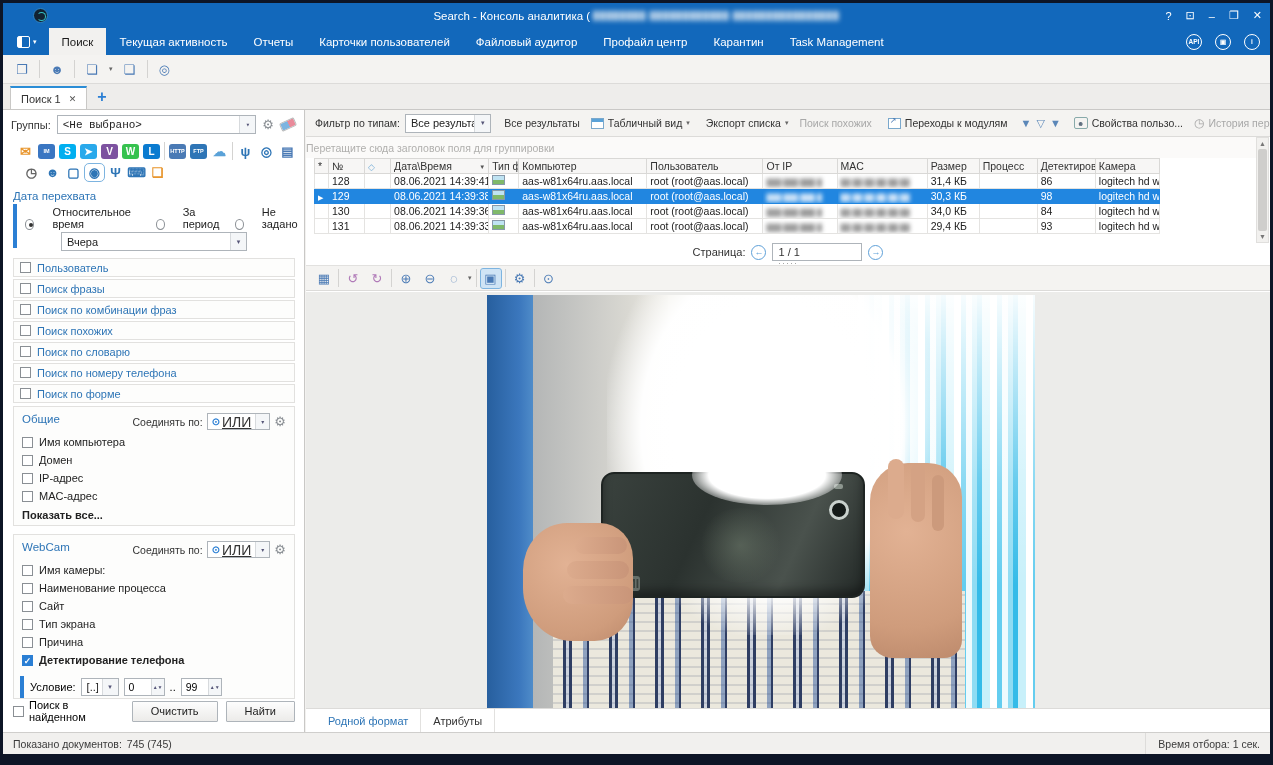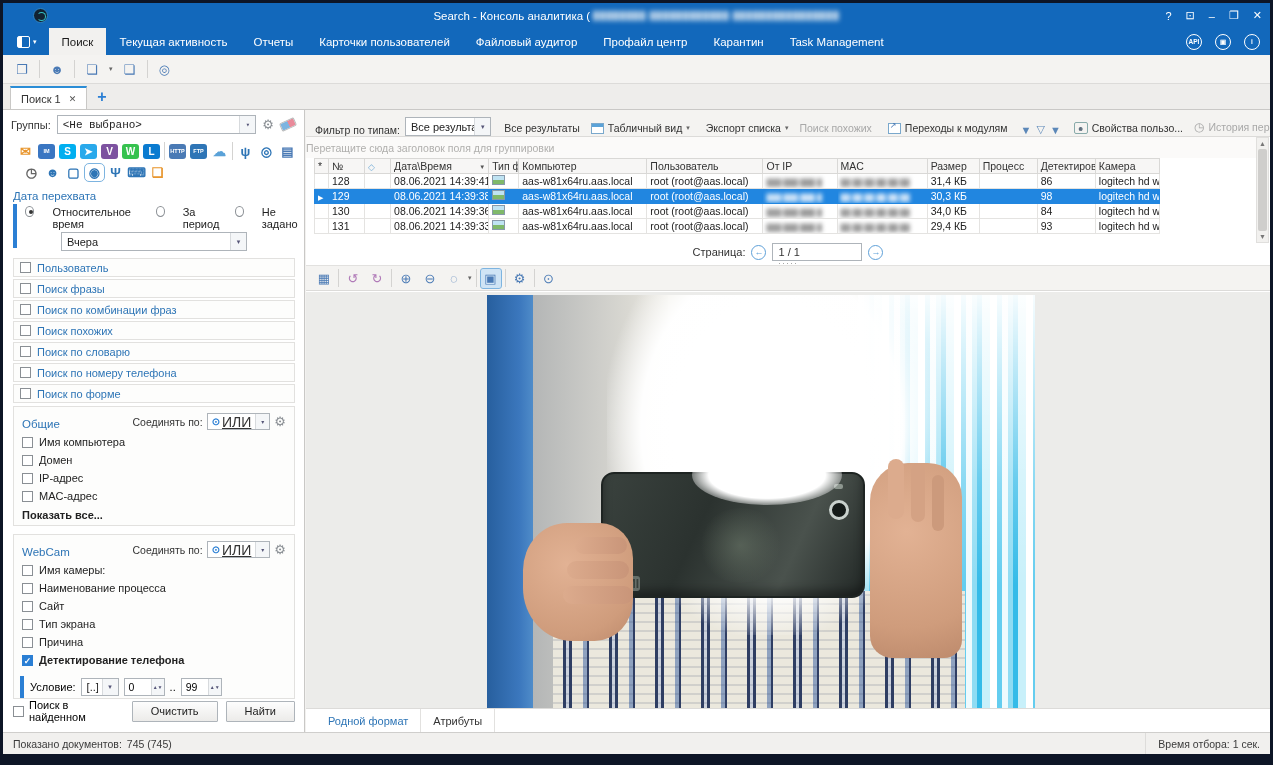--- a/index.html
+++ b/index.html
@@ -55,51 +55,51 @@
   .icons-row { position:absolute; display:flex; align-items:center; gap:4px; }
   .ch-icon { width:17px; height:15px; display:flex; align-items:center; justify-content:center; font-size:10px; font-weight:bold; border-radius:3px; color:#fff; }
   .ch-icon.flat { background:none !important; font-size:13px; }
   .ch-icon.small-txt { font-size:5.5px; }
   .ch-icon.selected { outline:1.5px solid #7db4e0; outline-offset:1px; background:#ddeefa; }
 
   .sec-title { color:#2e75b6; font-size:11.5px; }
   .date-title { position:absolute; left:10px; top:80px; }
   .blue-bar { position:absolute; width:4px; background:#2b7fd4; }
   .radio-row { position:absolute; left:22px; top:96px; display:flex; gap:10px; align-items:center; }
-  .radio { display:flex; align-items:flex-start; gap:18px; color:#222; }
+  .radio { display:flex; align-items:flex-end; gap:18px; color:#222; }
   .rdot { width:11px; height:11px; border:1px solid #8a8f94; border-radius:50%; position:relative; background:#fff; }
   .rdot.on:after { content:""; position:absolute; left:2.5px; top:2.5px; width:4px; height:4px; background:#333; border-radius:50%; }
   .period-combo { position:absolute; left:58px; top:122px; width:186px; }
 
   .filter-list { position:absolute; left:10px; top:148px; width:282px; }
   .filter-item { height:19px; border:1px solid #e2e1df; background:#fdfdfc; display:flex; align-items:center; gap:6px; padding:0 6px; margin-bottom:2px; color:#2e75b6; }
   .cbx { width:11px; height:11px; border:1px solid #8a8f94; background:#fff; flex:0 0 auto; }
   .cbx.on { background:#2b7fd4; border-color:#2b7fd4; color:#fff; font-size:9px; line-height:10px; text-align:center; }
 
   .sec-box { position:absolute; left:10px; width:282px; border:1px solid #e2e1df; background:#fdfdfc; padding:6px 8px; }
-  .sec-head { display:flex; align-items:flex-end; }
+  .sec-head { display:flex; align-items:flex-start; }
   .join { margin-left:auto; display:flex; align-items:center; gap:4px; font-size:10.5px; color:#333; }
   .join-combo { border:1px solid #aeb4ba; height:17px; display:flex; align-items:center; background:#fff; }
   .join-ic { color:#2b7fd4; font-weight:bold; padding:0 2px 0 4px; font-size:10px; }
   .join-val { padding-right:4px; font-size:14px;text-decoration:underline; }
   .join-caret { width:14px; align-self:stretch; border-left:1px solid #d7dadd; background:#f4f6f8; display:flex; align-items:center; justify-content:center; font-size:6px; color:#557; }
   .chk-row { display:flex; align-items:center; gap:6px; margin-top:6px; color:#222; }
   .link { color:#222; font-weight:bold; margin-top:7px; cursor:default; }
   .cond-row { display:flex; align-items:center; gap:5px; margin-top:12px; position:relative; padding-left:8px; }
   .cond-bar { position:absolute; left:-2px; top:-2px; bottom:-2px; width:4px; background:#2b7fd4; }
   .spin { border:1px solid #aeb4ba; height:18px; display:flex; align-items:center; background:#fff; }
   .spin .v { width:26px; padding-left:4px; font-size:10.5px; }
   .spin .ud { width:13px; align-self:stretch; border-left:1px solid #d7dadd; background:#f4f6f8; display:flex; flex-direction:column; align-items:center; justify-content:center; font-size:5px; color:#557; line-height:4px; }
   .cond-op { width:38px; height:18px; }
 
   .bottom-controls { position:absolute; left:10px; bottom:9px; width:282px; display:flex; align-items:center; gap:8px; }
   .btn { border:1px solid #aeb4ba; background:linear-gradient(#fdfdfd,#eceBe9); height:21px; padding:0 18px; display:flex; align-items:center; justify-content:center; font-size:11px; color:#222; border-radius:1px; }
 
   
-  .results-toolbar { position:absolute; left:0; top:0; right:0; height:27px; background:#f4f3f1; border-bottom:1px solid #dcdbd9; display:flex; align-items:flex-end; gap:5px; padding:0 9px; font-size:10.5px; color:#333; white-space:nowrap; }
+  .results-toolbar { position:absolute; left:0; top:0; right:0; height:27px; background:#f4f3f1; border-bottom:1px solid #dcdbd9; display:flex; align-items:center; gap:5px; padding:0 9px; font-size:10.5px; color:#333; white-space:nowrap; }
   .rt-combo { width:102px; height:19px; }
   .tbtn { display:flex; align-items:center; gap:4px; padding:2px 3px; }
   .tbtn.disabled { color:#a8a8a8; }
   .mini-grid { width:13px; height:11px; background:linear-gradient(#5aa2d8 0 3px, #fff 3px), linear-gradient(90deg,#9cc6e8 0 1px, transparent 1px); background-size:100% 100%, 4px 100%; border:1px solid #7aa8cc; }
   .funnel { font-size:11px; color:#5b87b8; }
   .ic-modules { width:13px; height:11px; border:1px solid #7aa8cc; background:#fff; position:relative; }
   .ic-modules:after { content:"↗"; position:absolute; left:1px; top:-3px; font-size:8px; color:#4a7ab5; }
   .ic-user { width:14px; height:12px; border:1px solid #8aa; border-radius:2px; font-size:7px; color:#567; display:flex; align-items:center; justify-content:center; }
   .ic-clock { font-size:12px; color:#a8a8a8; }
 

